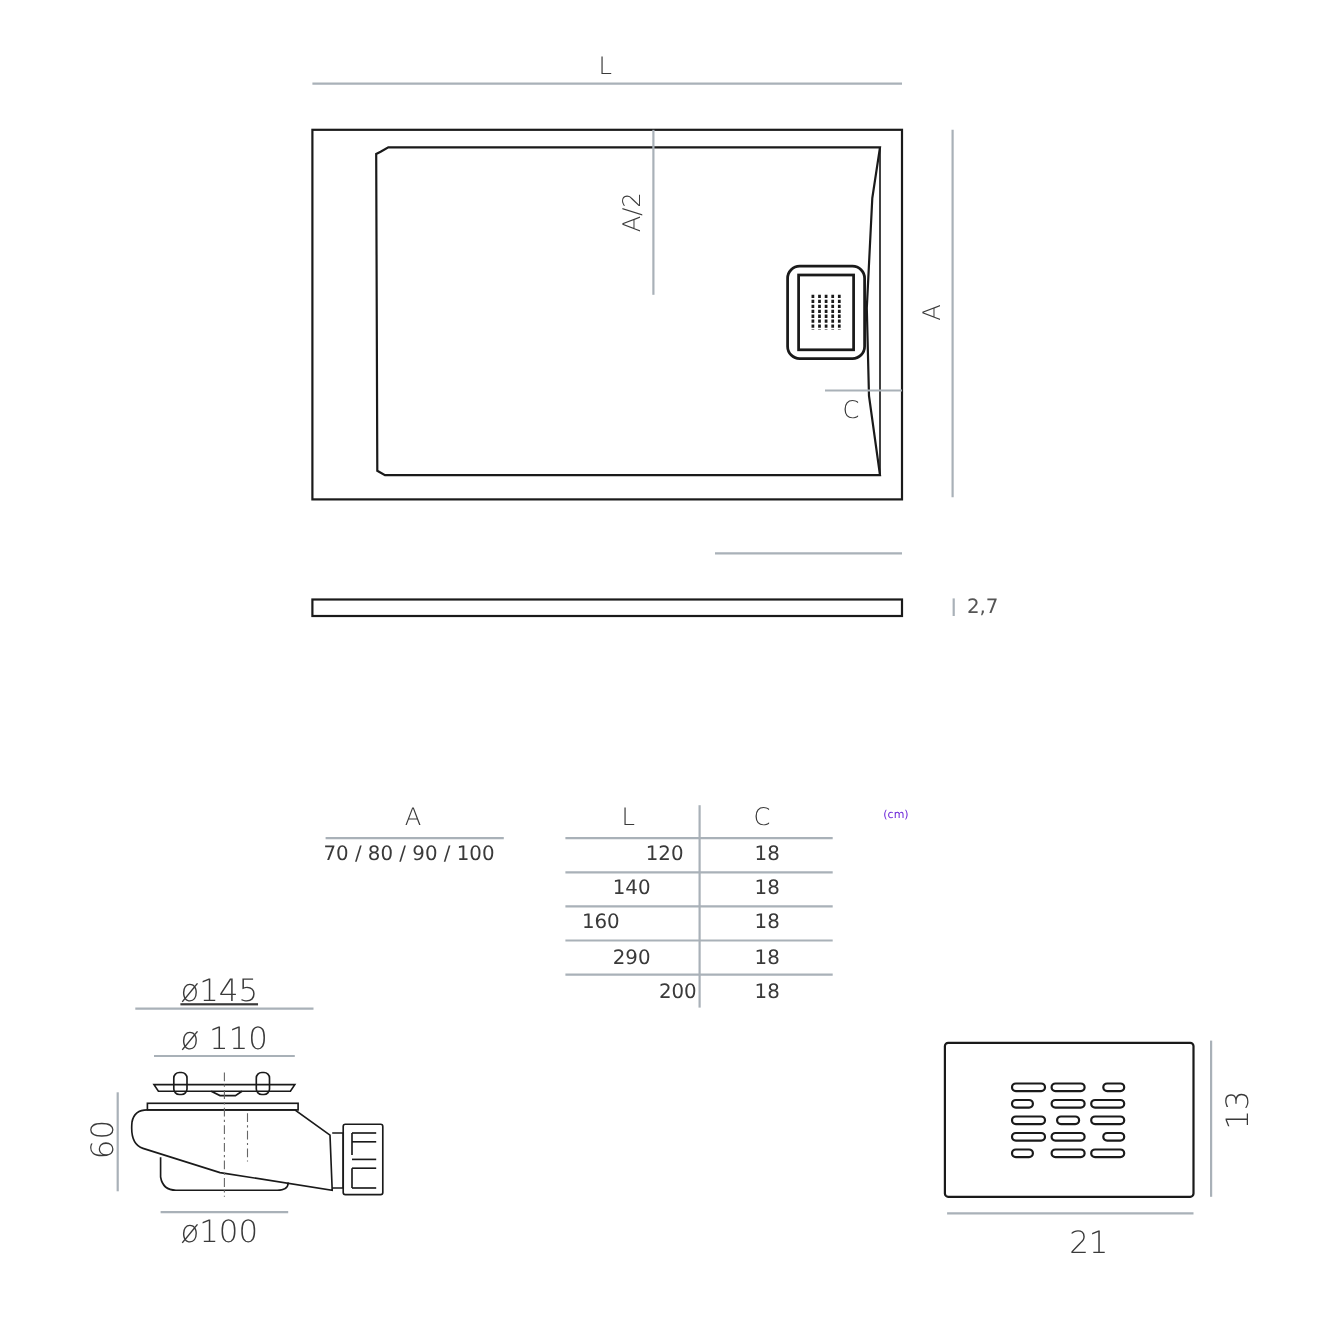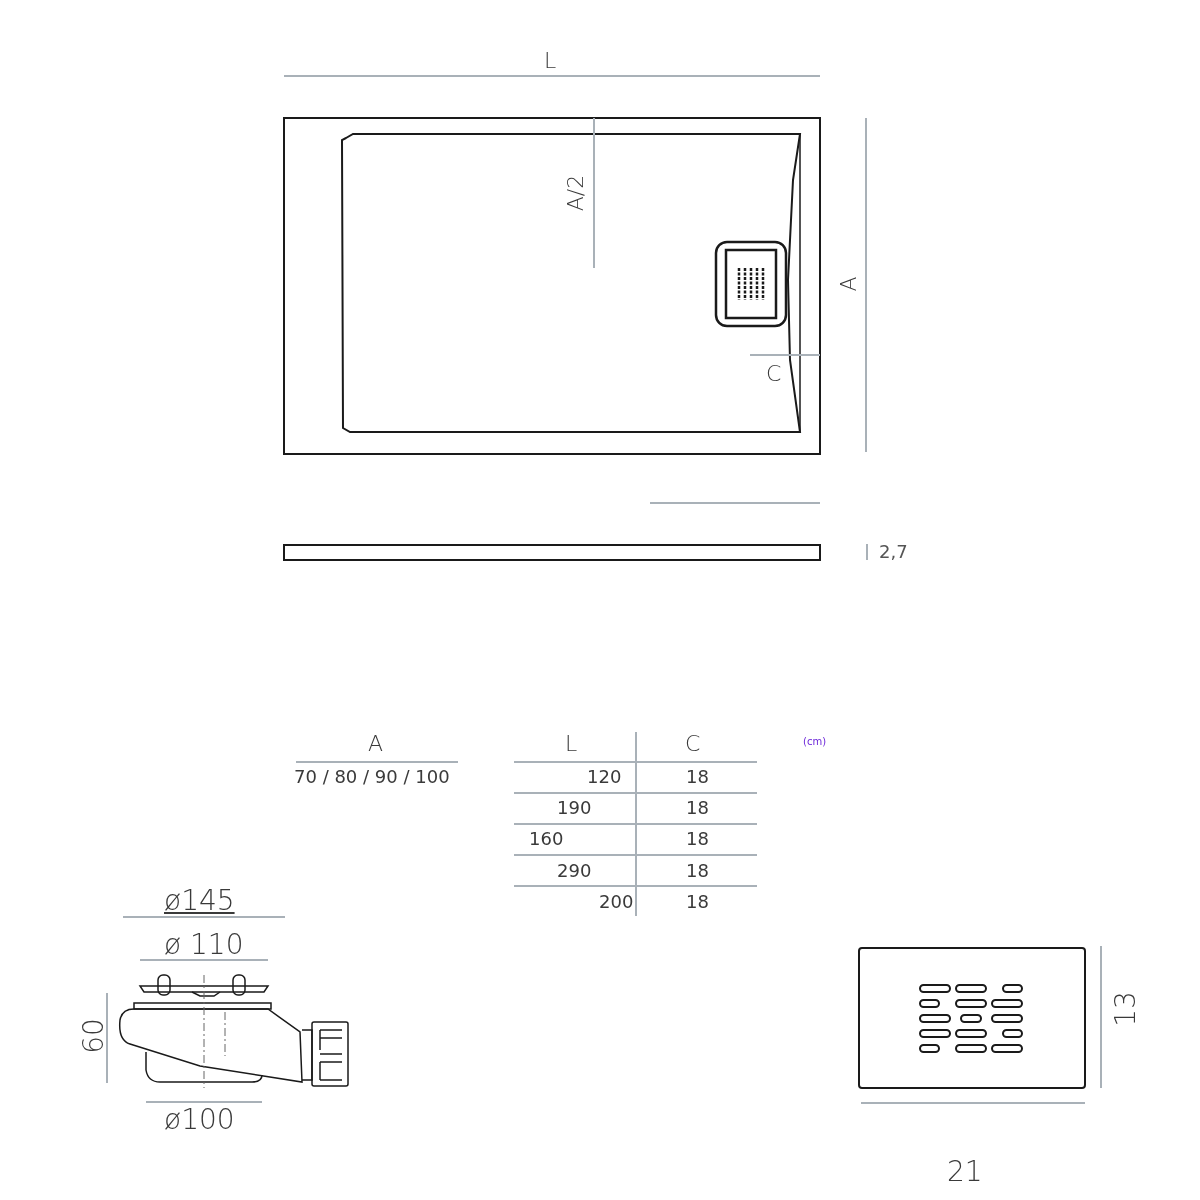--- a/index.html
+++ b/index.html
@@ -113,28 +113,28 @@
 <div class="lbl tbl" style="left:879px; top:543px; color:#555;">2,7</div>
 
 <div class="lbl hdr" style="left:368px; top:733px;">A</div>
 <div class="lbl tbl" style="left:294px; top:768px;">70 / 80 / 90 / 100</div>
 <div class="lbl hdr" style="left:565px; top:733px;">L</div>
 <div class="lbl hdr" style="left:685px; top:733px;">C</div>
 <div class="lbl unit" style="left:803px; top:737px;">(cm)</div>
 
 <div class="lbl tbl" style="left:587px; top:768px;">120</div>
 <div class="lbl tbl" style="left:686px; top:768px;">18</div>
-<div class="lbl tbl" style="left:557px; top:799px;">190</div>
+<div class="lbl tbl" style="left:557px; top:799px;">140</div>
 <div class="lbl tbl" style="left:686px; top:799px;">18</div>
 <div class="lbl tbl" style="left:529px; top:830px;">160</div>
 <div class="lbl tbl" style="left:686px; top:830px;">18</div>
 <div class="lbl tbl" style="left:557px; top:862px;">290</div>
 <div class="lbl tbl" style="left:686px; top:862px;">18</div>
 <div class="lbl tbl" style="left:557px; top:893px;margin-left:42px;">200</div>
 <div class="lbl tbl" style="left:686px; top:893px;">18</div>
 
 <div class="lbl big" style="left:164px; top:887px;text-decoration:underline;">ø145</div>
 <div class="lbl big" style="left:164px; top:931px;">ø 110</div>
 <div class="lbl big rot" style="left:76px; top:1022px;">60</div>
 <div class="lbl big" style="left:164px; top:1106px;">ø100</div>
 
 <div class="lbl big rot" style="left:1108px; top:995px;">13</div>
-<div class="lbl big" style="left:947px; top:1116px;margin-top:42px;">21</div>
+<div class="lbl big" style="left:972px; top:1116px;">21</div>
 
 </body></html>

